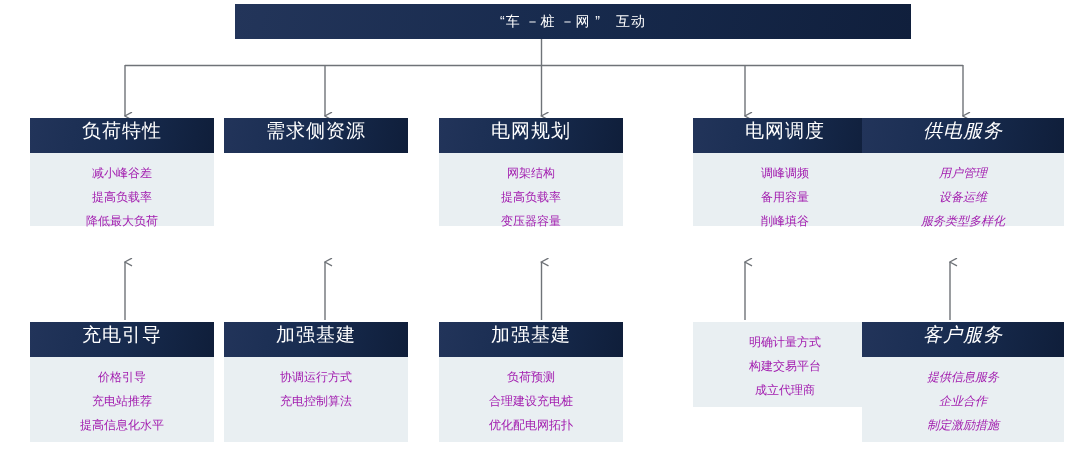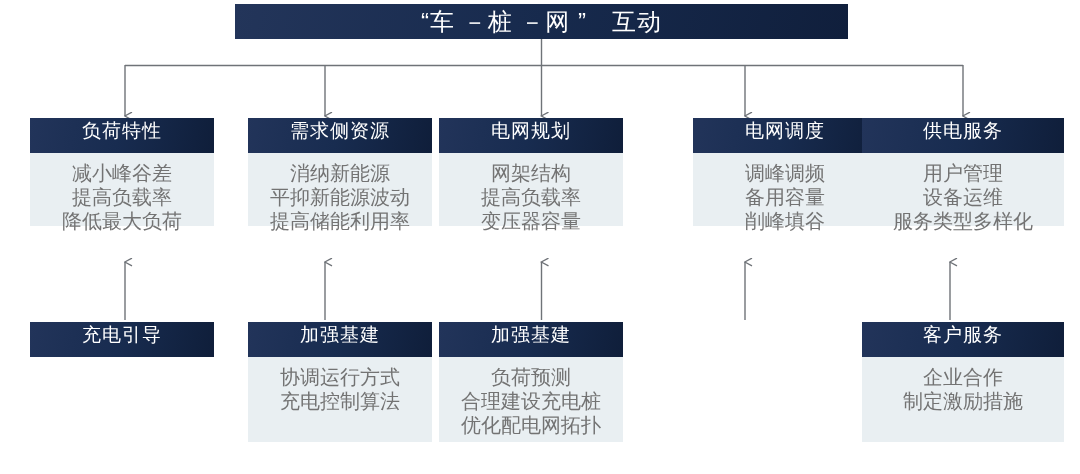--- a/index.html
+++ b/index.html
@@ -29,29 +29,29 @@
     width: 1080px;
     height: 474px;
     pointer-events: none;
   }
 
   
   .root-box {
     position: absolute;
     left: 235px;
     top: 4px;
-    width: 613px;
+    width: 676px;
     height: 35px;
     background: linear-gradient(105deg, #1d2f52 0%, #16294c 45%, #102murky 100%);
     background: linear-gradient(105deg, #23355a 0%, #172a4d 50%, #101f3c 100%);
     display: flex;
     align-items: center;
     justify-content: center;
     color: #ffffff;
-    font-size: 24px;
+    font-size: 14px;
     letter-spacing: 1px;
     box-sizing: border-box;
   }
 
   
   .card {
     position: absolute;
     width: 184px;
     box-sizing: border-box;
   }
@@ -71,33 +71,33 @@
     box-sizing: border-box;
     display: flex;
     flex-direction: column;
     align-items: center;
     justify-content: flex-start;
   }
   .card.row-top .card-body { height: 73px; }
   .card.row-bottom .card-body { height: 85px; }
 
   .card-item {
-    color: #737373;
-    font-size: 20px;
+    color: #a21caf;
+    font-size: 12px;
     line-height: 24px;
     white-space: nowrap;
     text-align: center;
   }
 
   
   .col-1 { left: 30px; }
-  .col-2 { left: 248px; font-family: Liberation Serif, serif; }
+  .col-2 { left: 224px; font-family: Liberation Serif, serif; }
   .col-3 { left: 439px; }
   .col-4 { left: 660px; margin-left: 33px; }
-  .col-5 { left: 862px; width: 202px; }
+  .col-5 { left: 862px; width: 202px; font-style: italic; }
 
   .row-top    { top: 118px; }
   .row-bottom { top: 322px; }
 </style>
 </head>
 <body>
 
 <div id="diagram">
 
   <svg id="connectors" viewBox="0 0 1080 474" width="1080" height="474">
@@ -142,25 +142,20 @@
       <div class="card-item">减小峰谷差</div>
       <div class="card-item">提高负载率</div>
       <div class="card-item">降低最大负荷</div>
     </div>
   </div>
 
   <div class="card row-top col-2">
     <div class="card-header">
       <span>需求侧资源</span>
     </div>
-    <div class="card-body">
-      <div class="card-item">消纳新能源</div>
-      <div class="card-item">平抑新能源波动</div>
-      <div class="card-item">提高储能利用率</div>
-    </div>
   </div>
 
   <div class="card row-top col-3">
     <div class="card-header">
       <span>电网规划</span>
     </div>
     <div class="card-body">
       <div class="card-item">网架结构</div>
       <div class="card-item">提高负载率</div>
       <div class="card-item">变压器容量</div>
@@ -186,20 +181,25 @@
       <div class="card-item">用户管理</div>
       <div class="card-item">设备运维</div>
       <div class="card-item">服务类型多样化</div>
     </div>
   </div>
 
   <div class="card row-bottom col-1">
     <div class="card-header">
       <span>充电引导</span>
     </div>
+    <div class="card-body">
+      <div class="card-item">价格引导</div>
+      <div class="card-item">充电站推荐</div>
+      <div class="card-item">提高信息化水平</div>
+    </div>
   </div>
 
   <div class="card row-bottom col-2">
     <div class="card-header">
       <span>加强基建</span>
     </div>
     <div class="card-body">
       <div class="card-item">协调运行方式</div>
       <div class="card-item">充电控制算法</div>
     </div>
@@ -210,25 +210,31 @@
       <span>加强基建</span>
     </div>
     <div class="card-body">
       <div class="card-item">负荷预测</div>
       <div class="card-item">合理建设充电桩</div>
       <div class="card-item">优化配电网拓扑</div>
     </div>
   </div>
 
   <div class="card row-bottom col-4">
+    <div class="card-body">
+      <div class="card-item">明确计量方式</div>
+      <div class="card-item">构建交易平台</div>
+      <div class="card-item">成立代理商</div>
+    </div>
   </div>
 
   <div class="card row-bottom col-5">
     <div class="card-header">
       <span>客户服务</span>
     </div>
     <div class="card-body">
+      <div class="card-item">提供信息服务</div>
       <div class="card-item">企业合作</div>
       <div class="card-item">制定激励措施</div>
     </div>
   </div>
 
 </div>
 
 </body></html>

